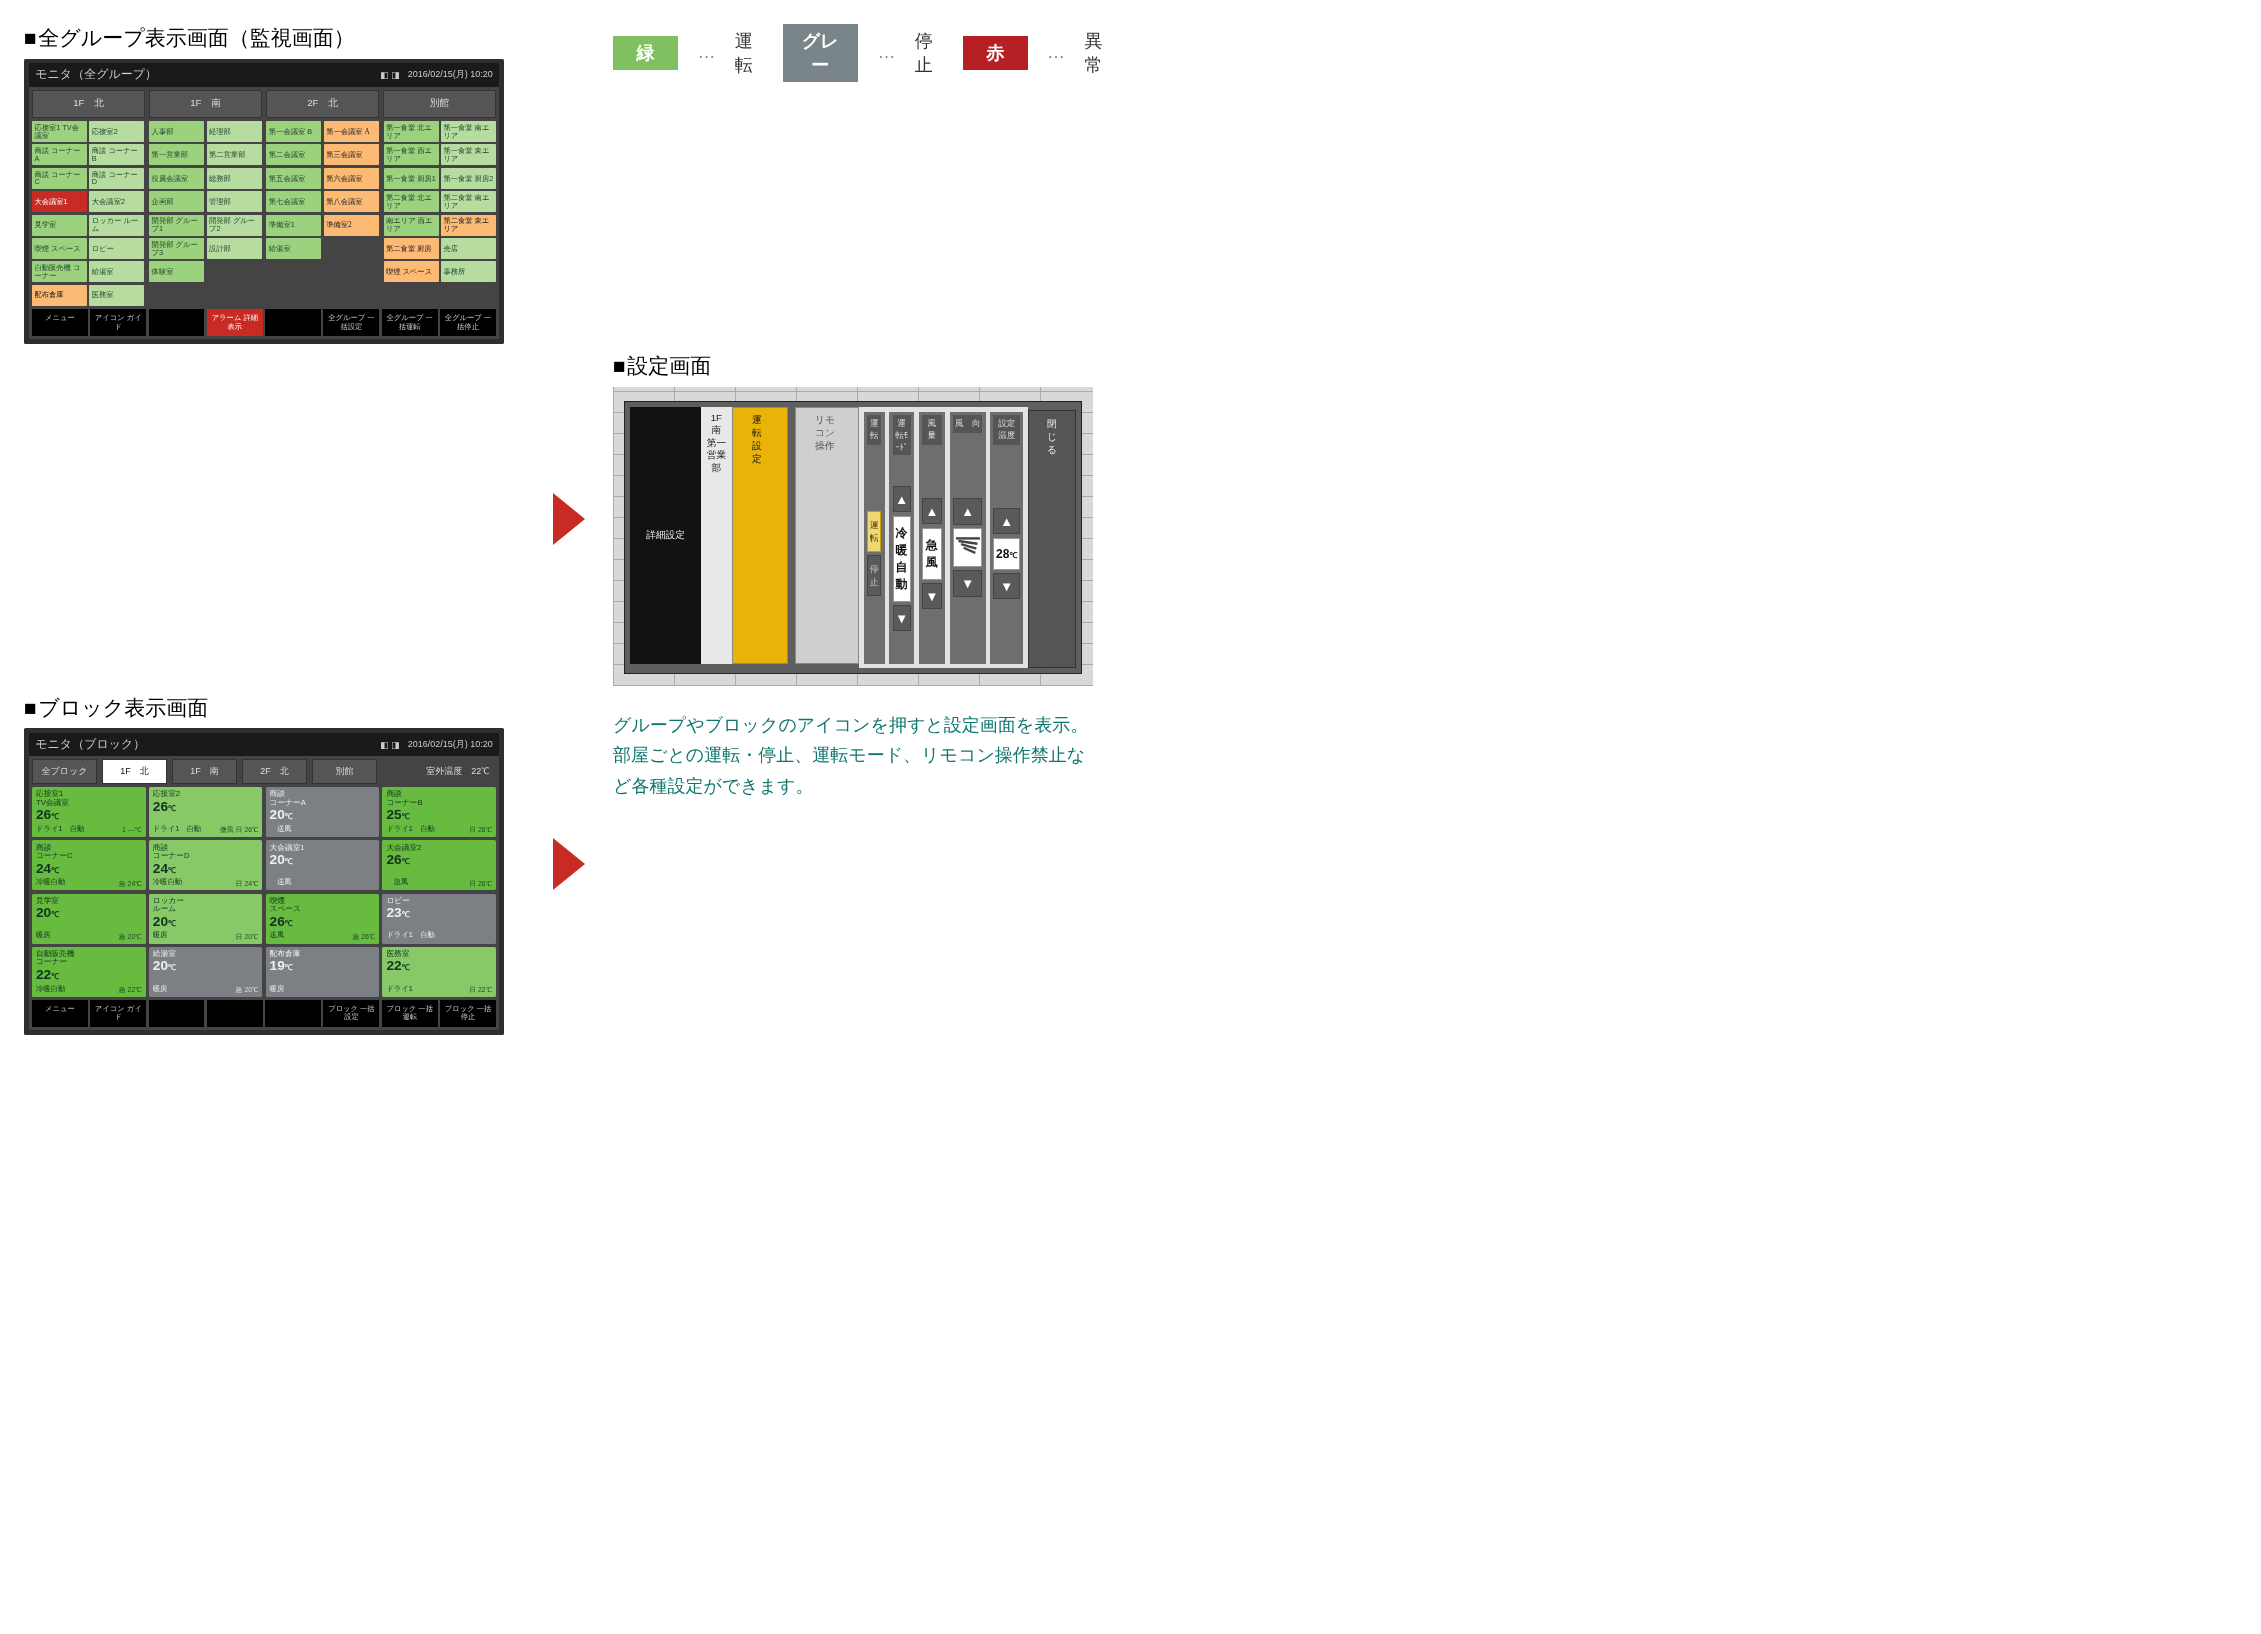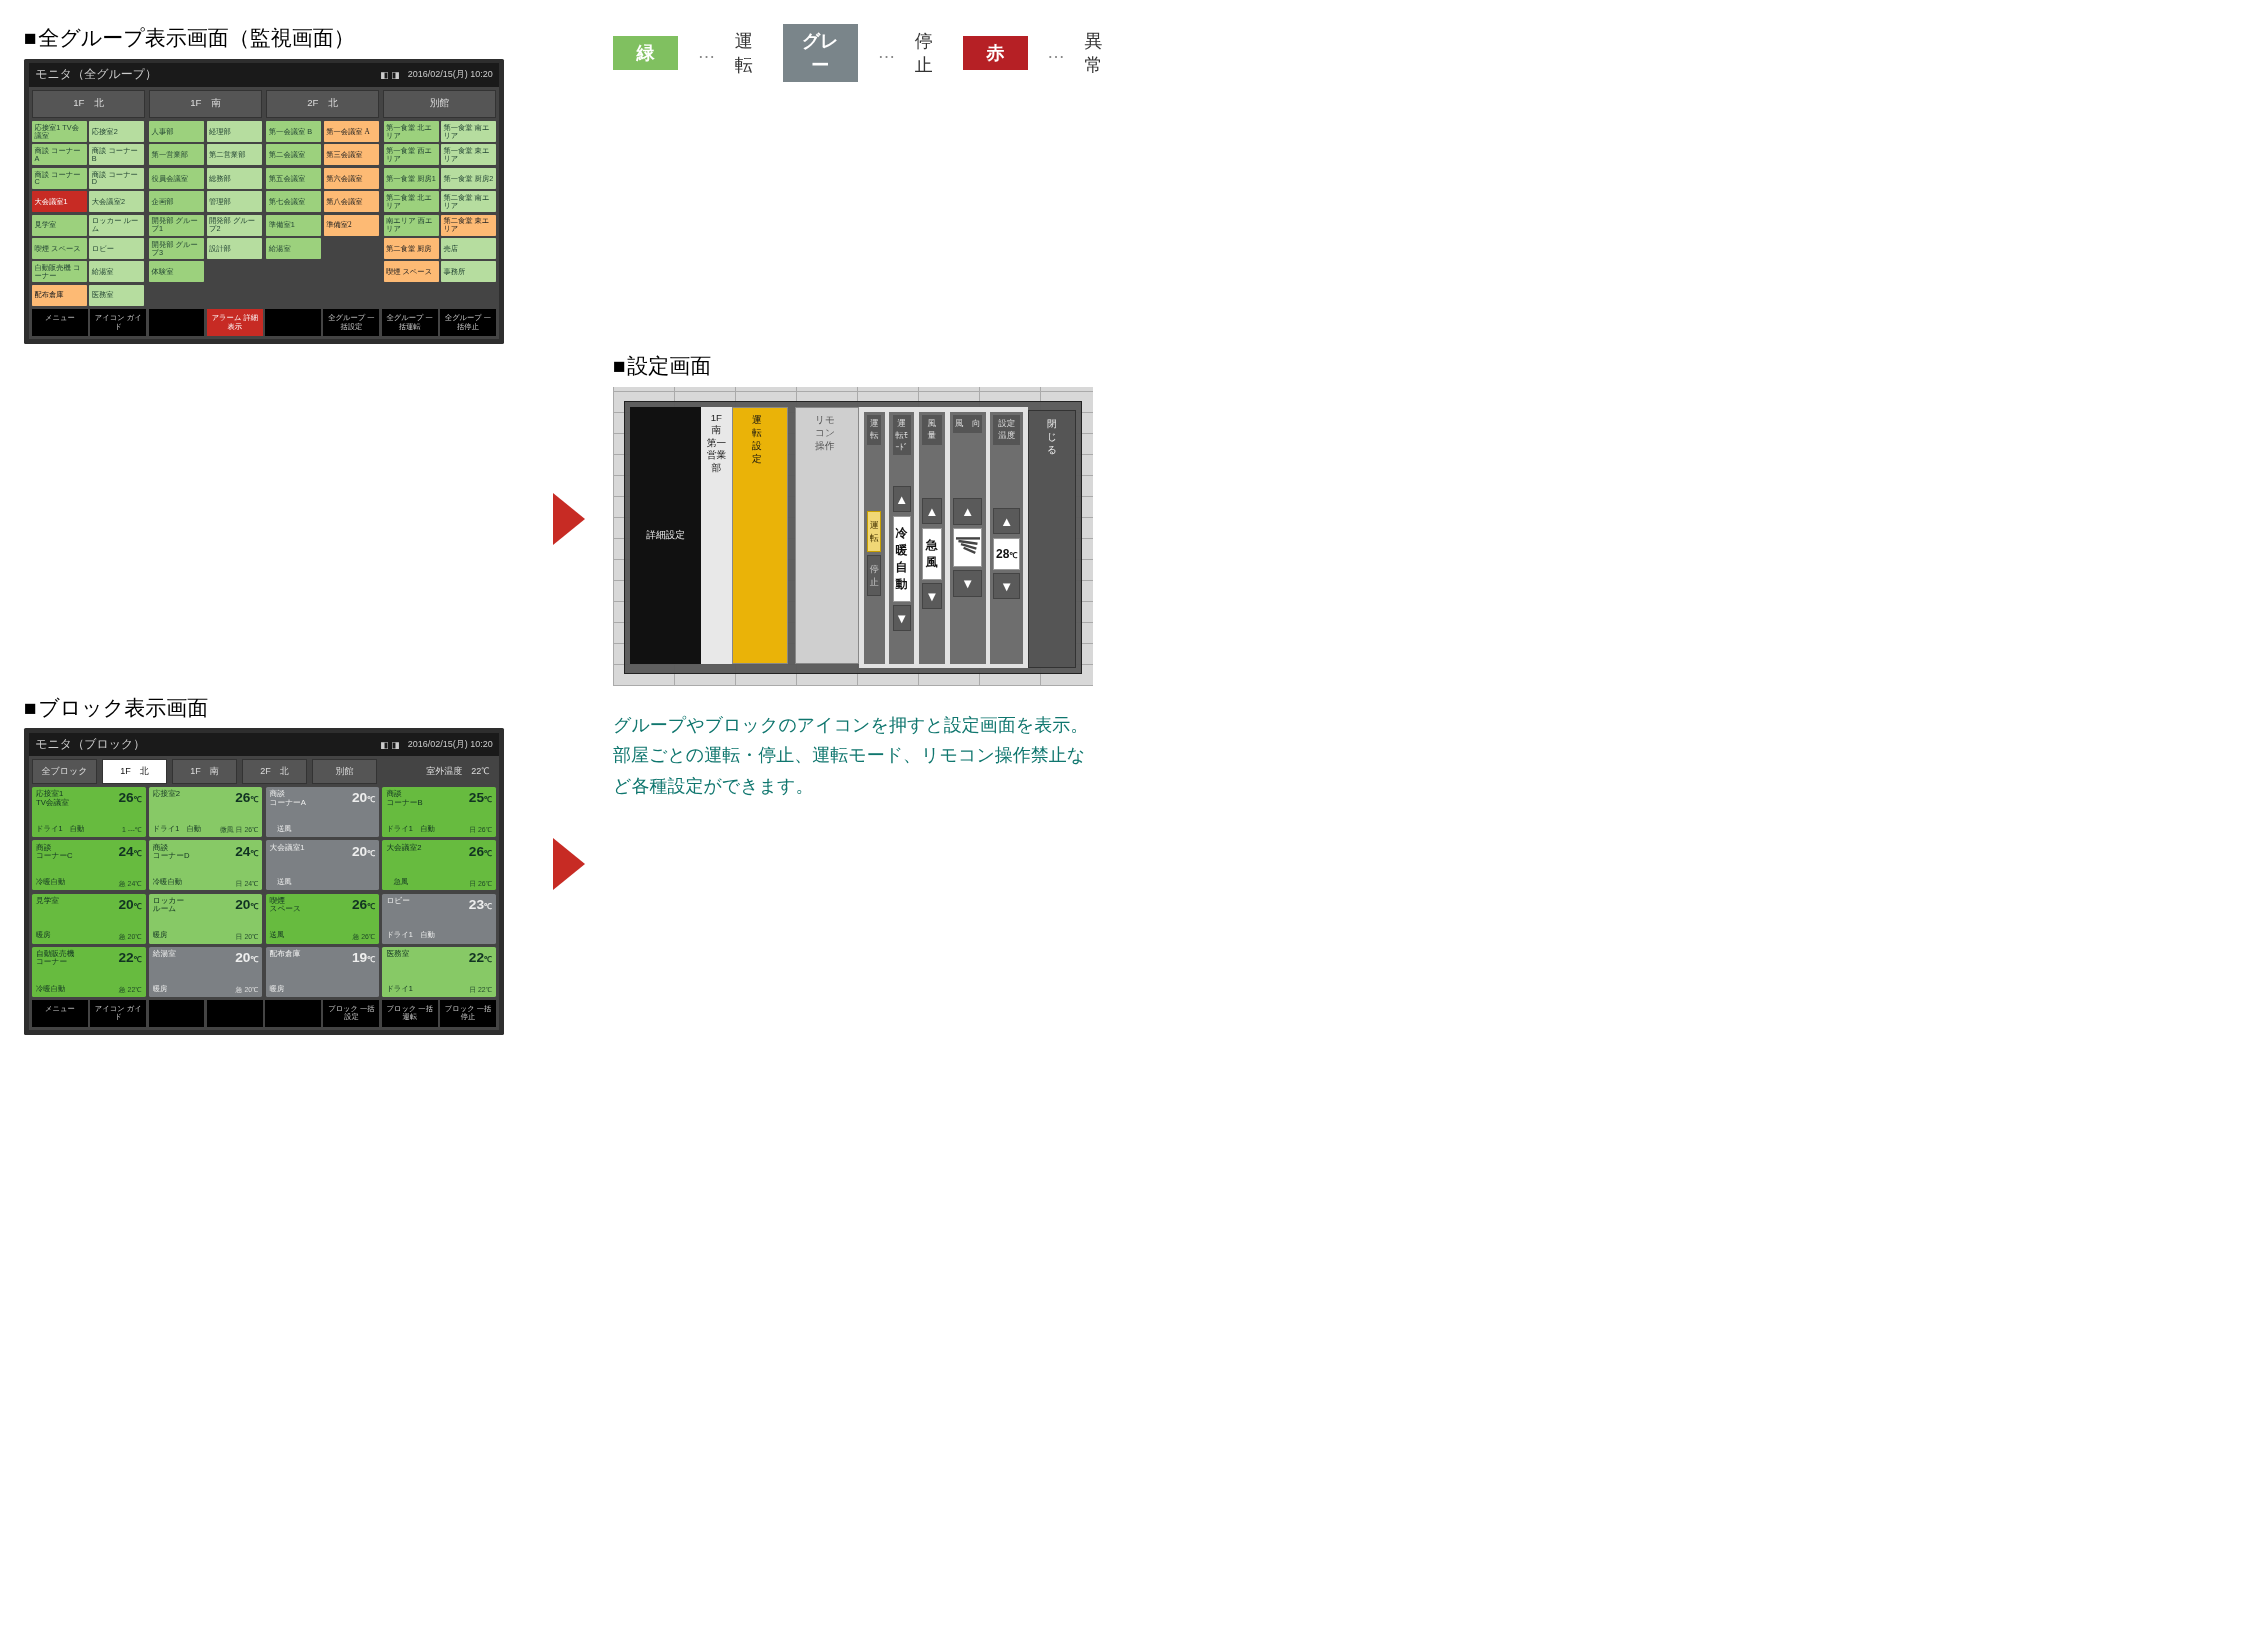--- a/index.html
+++ b/index.html
@@ -137,21 +137,21 @@
     padding: 3.2px 4px;
     height: 50px;
     display: flex;
     flex-direction: column;
     justify-content: space-between;
     font-size: 8px;
   }
   .block-card.g  { background: #67bb3f; color:#132; }
   .block-card.gh { background: #87c966; color:#132; }
   .block-card.gr { background: #7c8084; color:#eee; }
-  .bc-top { display: flex; justify-content: space-between; align-items: flex-start; }
+  .bc-top { display: flex; justify-content: space-between; align-items: flex-start; flex-direction: column; }
   .bc-name { font-size: 7.7px; line-height: 1.1; white-space: pre-wrap; }
   .bc-temp { font-size: 13.7px; font-weight: 600; }
   .bc-temp small { font-size: 8px; }
   .bc-bot { display: flex; justify-content: space-between; align-items: flex-end; font-size: 7.3px; }
   .bc-mode { }
   .bc-fan  { font-size: 6.9px; opacity: 0.85; text-align: right; line-height:1.1; }
 
   
   .settings-panel {
     background: #3a3a3a;

